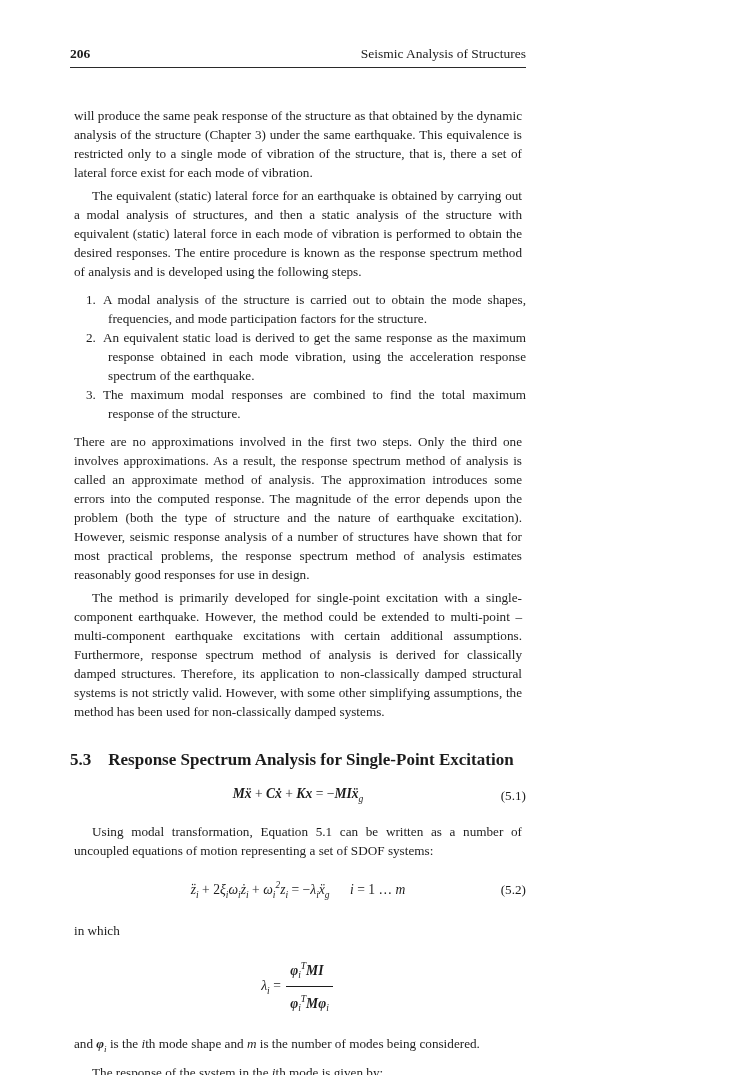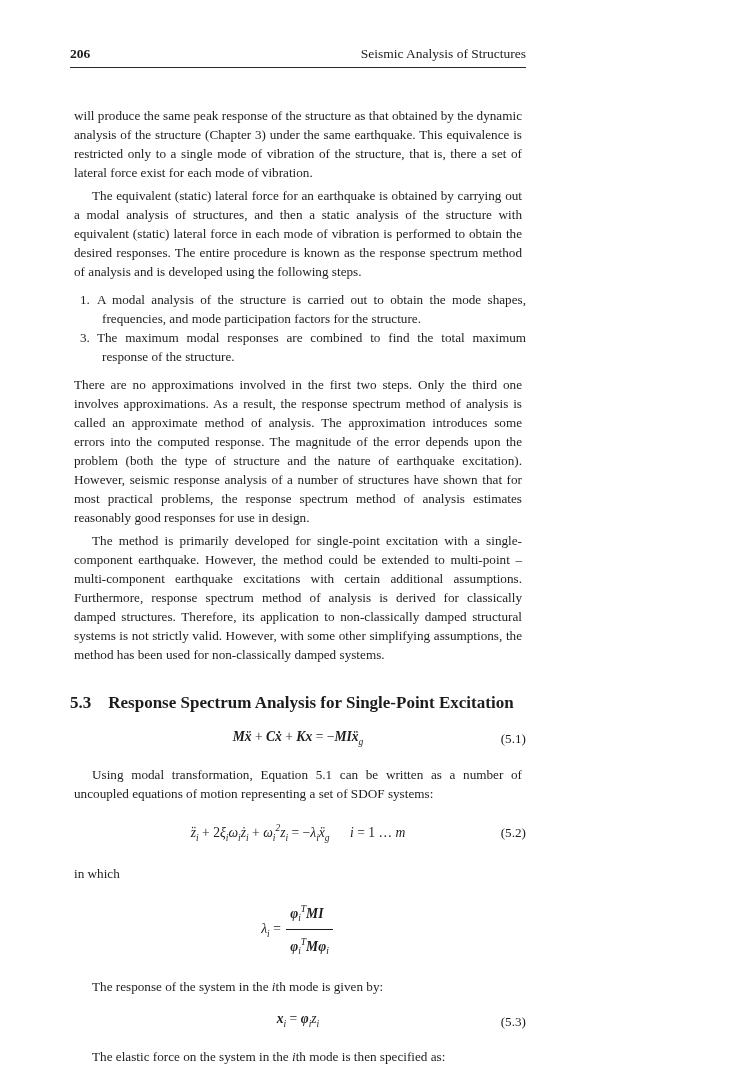--- a/index.html
+++ b/index.html
@@ -36,21 +36,21 @@
     font-size: 13.2px;
     line-height: 19px;
   }
   p {
     margin: 4px;
     text-align: justify;
   }
   p.indent { text-indent: 18px; }
   .gap-top { margin-top: 9px; }
   
-  .numbered-list { margin: 9px 0 9px 10px; }
+  .numbered-list { margin: 9px 0 9px 16px; }
   .list-item {
     padding-left: 22px;
     text-indent: -22px;
     text-align: justify;
   }
   .list-marker { padding-right: 7px; }
   
   h2.section-heading {
     margin: 28px 0 9px 0;
     font-size: 17px;
@@ -110,20 +110,23 @@
   <main class="page-body">
 
     <p class="noindent">will produce the same peak response of the structure as that obtained by the dynamic analysis of the structure (Chapter 3) under the same earthquake. This equivalence is restricted only to a single mode of vibration of the structure, that is, there a set of lateral force exist for each mode of vibration.</p>
     <p class="indent">The equivalent (static) lateral force for an earthquake is obtained by carrying out a modal analysis of structures, and then a static analysis of the structure with equivalent (static) lateral force in each mode of vibration is performed to obtain the desired responses. The entire procedure is known as the response spectrum method of analysis and is developed using the following steps.</p>
 
     <div class="numbered-list">
       <div class="list-item">
         <span class="list-marker">1.</span><span>A modal analysis of the structure is carried out to obtain the mode shapes, frequencies, and mode participation factors for the structure.</span>
       </div>
       <div class="list-item">
+        <span class="list-marker">2.</span><span>An equivalent static load is derived to get the same response as the maximum response obtained in each mode vibration, using the acceleration response spectrum of the earthquake.</span>
+      </div>
+      <div class="list-item">
         <span class="list-marker">3.</span><span>The maximum modal responses are combined to find the total maximum response of the structure.</span>
       </div>
     </div>
 
     <p class="noindent">There are no approximations involved in the first two steps. Only the third one involves approximations. As a result, the response spectrum method of analysis is called an approximate method of analysis. The approximation introduces some errors into the computed response. The magnitude of the error depends upon the problem (both the type of structure and the nature of earthquake excitation). However, seismic response analysis of a number of structures have shown that for most practical problems, the response spectrum method of analysis estimates reasonably good responses for use in design.</p>
     <p class="indent">The method is primarily developed for single-point excitation with a single-component earthquake. However, the method could be extended to multi-point – multi-component earthquake excitations with certain additional assumptions. Furthermore, response spectrum method of analysis is derived for classically damped structures. Therefore, its application to non-classically damped structural systems is not strictly valid. However, with some other simplifying assumptions, the method has been used for non-classically damped systems.</p>
 
     <h2 class="section-heading">
       <span class="h-num">5.3</span><span>Response Spectrum Analysis for Single-Point Excitation</span>
     </h2>
@@ -141,20 +144,21 @@
       <span class="eq"><span class="tk-i">z̈</span><sub class="tk-sub">i</sub><span class="tk-n"> + 2</span><span class="tk-i">ξ</span><sub class="tk-sub">i</sub><span class="tk-i">ω</span><sub class="tk-sub">i</sub><span class="tk-i">ż</span><sub class="tk-sub">i</sub><span class="tk-n"> + </span><span class="tk-i">ω</span><sub class="tk-sub">i</sub><sup class="tk-sup">2</sup><span class="tk-i">z</span><sub class="tk-sub">i</sub><span class="tk-n"> = −</span><span class="tk-i">λ</span><sub class="tk-sub">i</sub><span class="tk-i">ẍ</span><sub class="tk-sub">g</sub><span class="tk-n">  </span><span class="tk-i">i</span><span class="tk-n"> = 1 … </span><span class="tk-i">m</span></span>
       <span class="eq-num">(5.2)</span>
     </div>
 
     <p class="noindent gap-top">in which</p>
 
     <div class="eq-row tall">
       <span class="eq"><span class="tk-i">λ</span><sub class="tk-sub">i</sub><span class="tk-n"> = </span><span class="frac"><span class="num"><span class="tk-bi">φ</span><sub class="tk-sub">i</sub><sup class="tk-sup">T</sup><span class="tk-bi">MI</span></span><span class="den"><span class="tk-bi">φ</span><sub class="tk-sub">i</sub><sup class="tk-sup">T</sup><span class="tk-bi">M</span><span class="tk-bi">φ</span><sub class="tk-sub">i</sub></span></span></span>
     </div>
 
+    <p class="noindent"><span class="tk-n">and </span><span class="tk-bi">φ</span><sub class="tk-sub">i</sub><span class="tk-n"> is the </span><span class="tk-i">i</span><span class="tk-n">th mode shape and </span><span class="tk-i">m</span><span class="tk-n"> is the number of modes being considered.</span></p>
     <p class="indent"><span class="tk-n">The response of the system in the </span><span class="tk-i">i</span><span class="tk-n">th mode is given by:</span></p>
 
     <div class="eq-row">
       <span class="eq"><span class="tk-bi">x</span><sub class="tk-sub">i</sub><span class="tk-n"> = </span><span class="tk-bi">φ</span><sub class="tk-sub">i</sub><span class="tk-i">z</span><sub class="tk-sub">i</sub></span>
       <span class="eq-num">(5.3)</span>
     </div>
 
     <p class="indent"><span class="tk-n">The elastic force on the system in the </span><span class="tk-i">i</span><span class="tk-n">th mode is then specified as:</span></p>
 
   </main>

